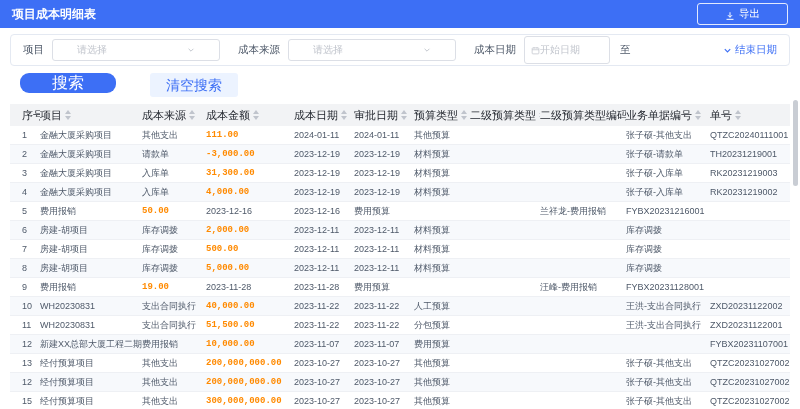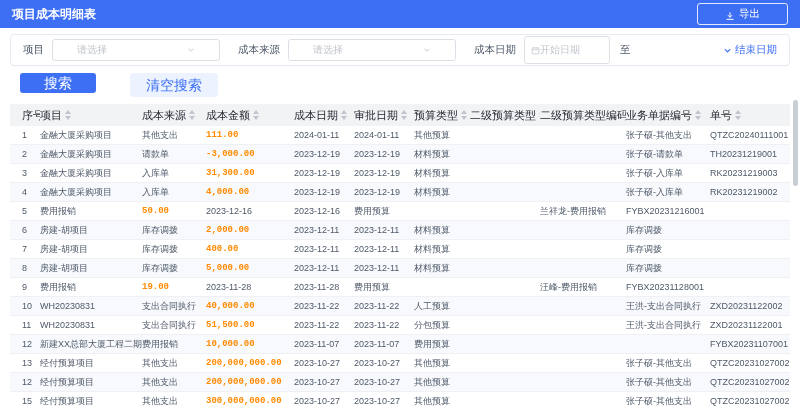--- a/index.html
+++ b/index.html
@@ -21,22 +21,22 @@
   .select{width:168px;height:22px;border:1px solid #DCDFE6;border-radius:3px;display:flex;align-items:center;
       justify-content:space-between;padding:0 24px;box-sizing:border-box;background:#fff;cursor:pointer;}
   .placeholder{font-size:10px;color:#C0C4CC;}
   .date-input{width:86px;height:28px;border:1px solid #DCDFE6;border-radius:3px;display:flex;align-items:center;
       padding:0 6px;box-sizing:border-box;background:#fff;cursor:text;}
   .to{font-size:10.5px;color:#4E5969;margin:0 2px;}
   .expand{margin-left:auto;display:flex;align-items:center;gap:3px;color:var(--accent);font-size:10.5px;cursor:pointer;white-space:nowrap;}
 
   
   .actions{margin:7px 0 0 20px;display:flex;gap:34px;}
-  .btn-primary{background:var(--accent);color:#fff;font-size:14px;border:none;border-radius:3px;
-      padding:0 24px;height:20px;line-height:20px;cursor:pointer;}
+  .btn-primary{background:var(--accent);color:#fff;font-size:16px;border:none;border-radius:9px;
+      padding:0 32px;height:20px;line-height:20px;cursor:pointer;}
   .btn-plain{background:#ECF3FF;color:var(--accent);font-size:14px;border:none;border-radius:3px;
       padding:0 16px;height:24px;line-height:20px;cursor:pointer;text-align:right;}
 
   
   .table{margin:7px 10px 0;}
   .thead{display:grid;grid-template-columns:var(--cols);background:#F2F3F5;height:22px;align-items:center;}
   .th{font-size:11px;color:#1D2129;font-weight:500;display:flex;align-items:center;overflow:hidden;white-space:nowrap;padding-right:4px;}
   .tr{display:grid;grid-template-columns:var(--cols);height:18px;align-items:center;border-bottom:1px solid #EEF0F4;background:#fff;}
   .tr:nth-child(even){background:#F7F9FC;}
   .td{font-size:9px;color:#4E5969;white-space:nowrap;overflow:hidden;padding-right:4px;}
@@ -267,21 +267,21 @@
           <div class="td c6">材料预算</div>
           <div class="td c7"></div>
           <div class="td c8"></div>
           <div class="td c9">库存调拨</div>
           <div class="td c10"></div>
         </div>
         <div class="tr">
           <div class="td c0">7</div>
           <div class="td c1">房建-胡项目</div>
           <div class="td c2">库存调拨</div>
-          <div class="td c3 amount">400.00</div>
+          <div class="td c3 amount">500.00</div>
           <div class="td c4">2023-12-11</div>
           <div class="td c5">2023-12-11</div>
           <div class="td c6">材料预算</div>
           <div class="td c7"></div>
           <div class="td c8"></div>
           <div class="td c9">库存调拨</div>
           <div class="td c10"></div>
         </div>
         <div class="tr">
           <div class="td c0">8</div>

